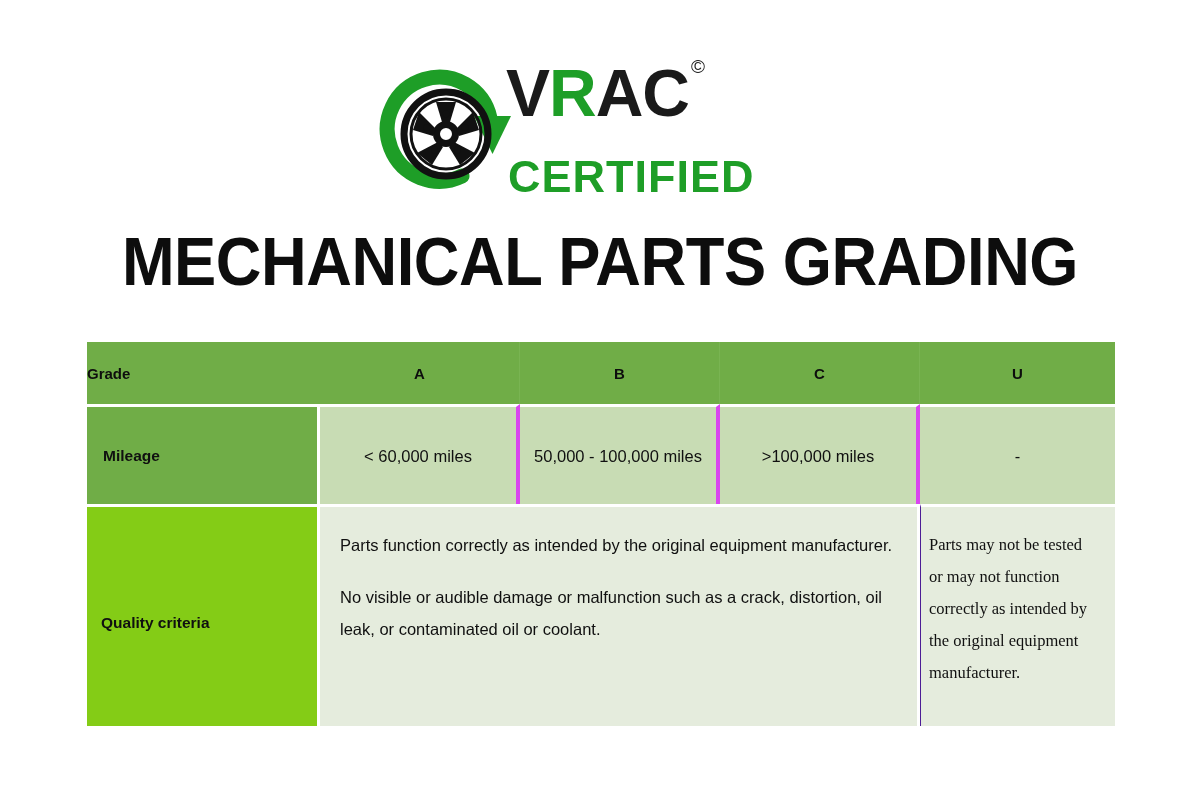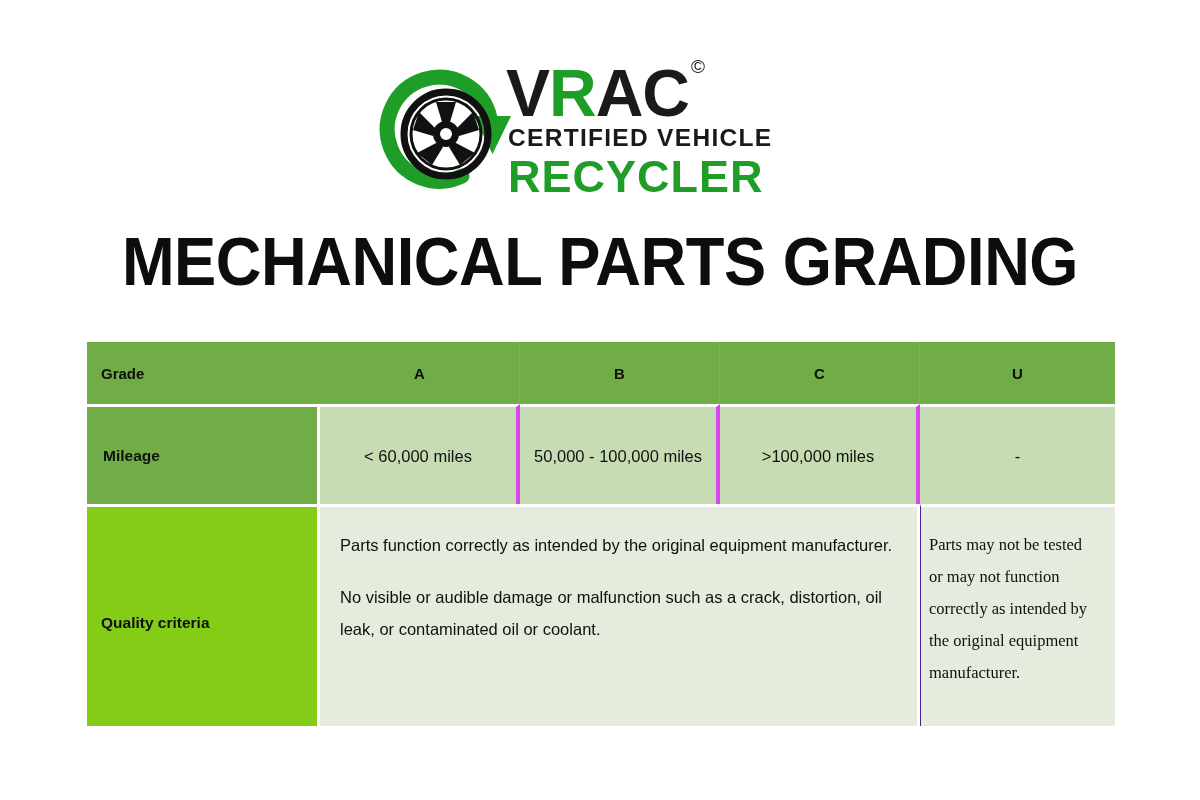--- a/index.html
+++ b/index.html
@@ -135,21 +135,20 @@
     background: #70ad47;
     color: #0d0d0d;
     font-weight: 700;
     font-size: 15px;
     text-align: center;
     border-right: 1px solid #79b452;
   }
   .hdr-row td:last-child { border-right: none; }
   .hdr-row td.label-cell {
     text-align: left;
-    padding-left: 14px;
     border-right: none;
     margin-top: 25px;
   }
 
   
   .mileage-row td {
     height: 100px;
     background: #c8dcb4;
     color: #101010;
     font-size: 16.5px;
@@ -230,22 +229,21 @@
             <circle cx="11.5" cy="16" r="3.4"></circle>
             <circle cx="-11.5" cy="16" r="3.4"></circle>
             <circle cx="-19" cy="-6.5" r="3.4"></circle>
           </g>
         </g>
       </svg>
     </div>
 
     <div class="wordmark">
       <div class="vrac-line"><span>V</span><span class="g">R</span><span>AC</span><span class="copy">©</span></div>
-      <div class="certified-line">CERTIFIED VEHICLE</div>
-      <div class="recycler-line">RECYCLER</div>
+      <div class="recycler-line">CERTIFIED</div>
     </div>
 
   </div>
 
   <div class="main-title">MECHANICAL PARTS GRADING</div>
 
   <table class="grade-table">
     <colgroup>
       <col style="width:233px">
       <col style="width:200px">

